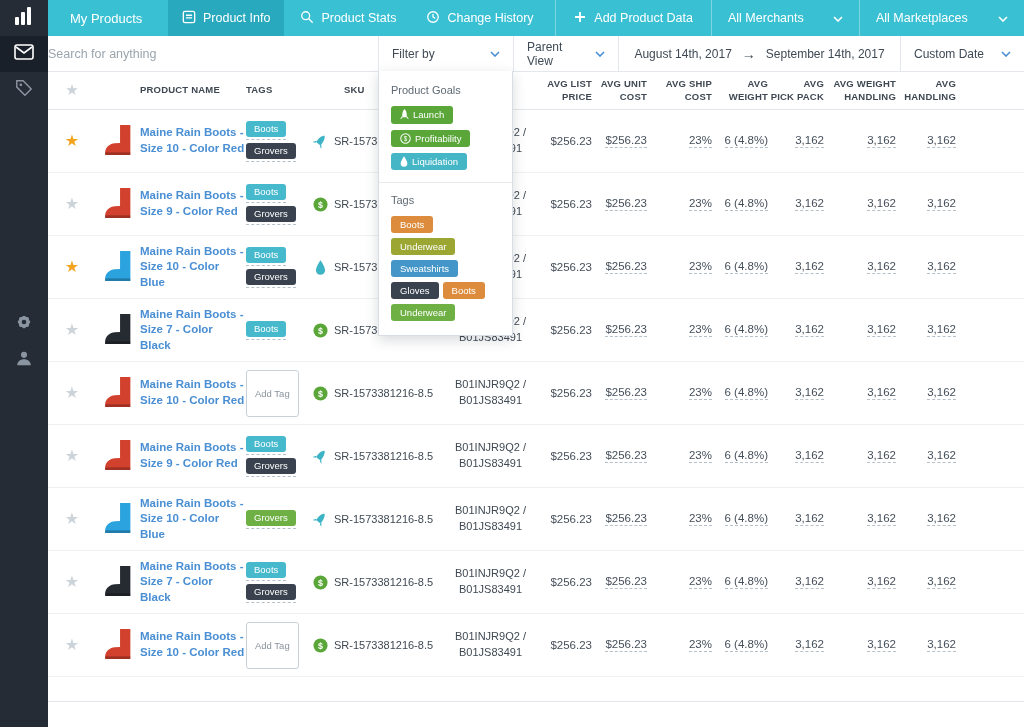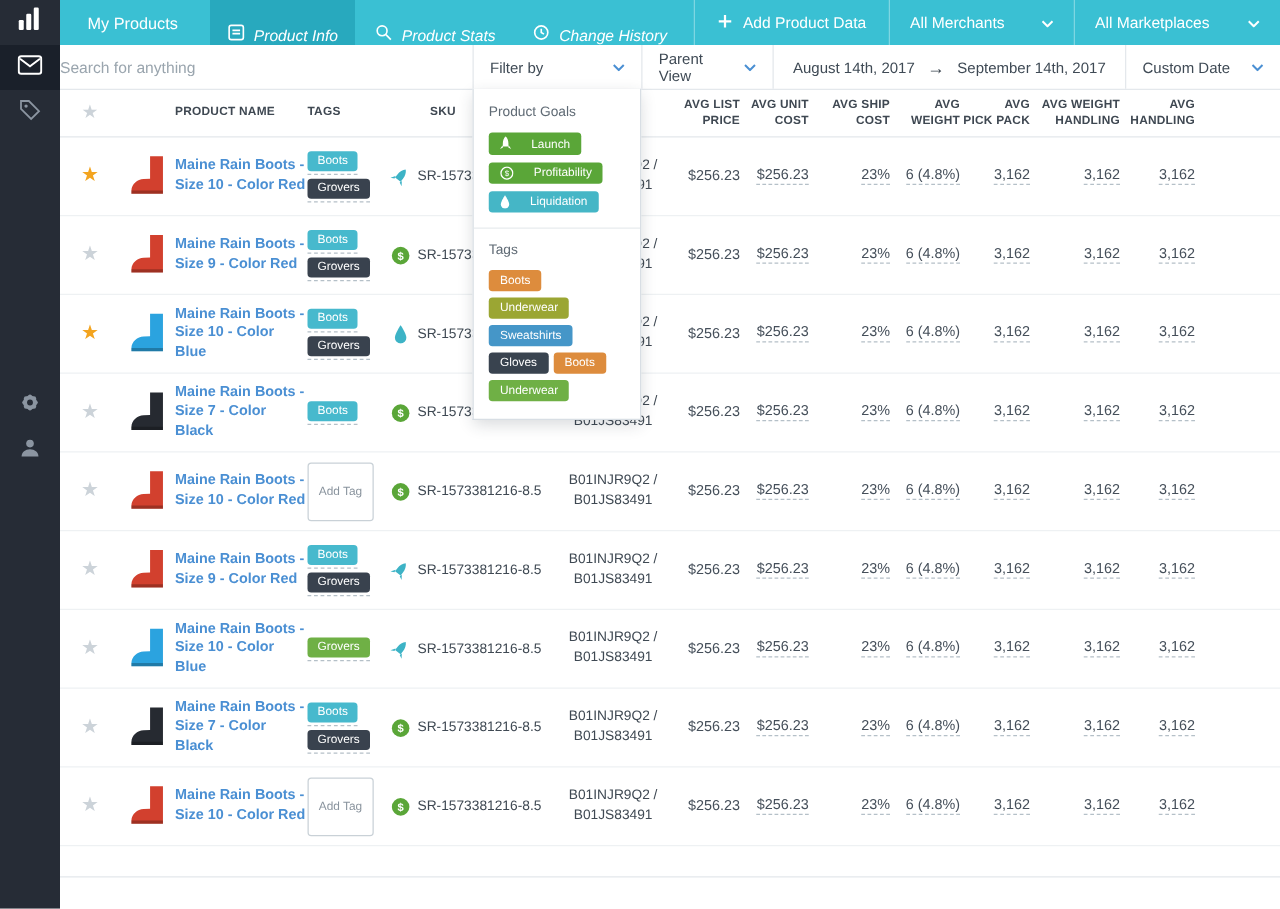--- a/index.html
+++ b/index.html
@@ -16,21 +16,21 @@
   .sidebar { width:48px; background:var(--side); flex-shrink:0; display:flex; flex-direction:column; align-items:center; }
   .logo-wrap { padding:11px 0 12px; }
   .side-item { width:48px; height:36px; display:flex; align-items:center; justify-content:center; cursor:pointer; }
   .side-item.active { background:#1a202a; }
   .side-gap { height:198px; }
 
   
   .main { flex:1; display:flex; flex-direction:column; position:relative; }
   .topbar { height:36px; background:var(--teal); display:flex; align-items:stretch; color:#fff; font-size:12.5px; flex-shrink:0; }
   .topbar-title { display:flex; align-items:center; padding:0 0 0 22px; width:120px; font-size:13px; }
-  .tab { display:flex; align-items:flex-end; gap:7px; padding:0 14px; cursor:pointer; margin-right:2px;font-style:italic; }
+  .tab { display:flex; align-items:center; gap:7px; padding:0 14px; cursor:pointer; margin-right:2px; }
   .tab.active { background:var(--teal-dark); }
   .tb-right { margin-left:auto; display:flex; align-items:stretch; }
   .tb-divider { width:1px; background:rgba(255,255,255,.35); }
   .tb-btn { display:flex; align-items:center; gap:8px; padding:0 18px; cursor:pointer; }
   .tb-select { display:flex; align-items:center; justify-content:space-between; padding:0 16px; cursor:pointer;gap:20px; }
   .tb-select.merchants { width:147px; }
   .tb-select.marketplaces { width:164px; }
 
   
   .toolbar { height:36px; border-bottom:1px solid var(--border); display:flex; align-items:stretch; flex-shrink:0; font-size:12px; color:#3f4a55; }
@@ -67,21 +67,21 @@
   .asin-cell { flex-direction:column; justify-content:center; font-size:11px; color:#3f4953; line-height:1.45; text-align:center; }
   .dashed { border-bottom:1px dashed var(--dash); padding-bottom:1px; cursor:pointer; }
   .table-footer { height:25px; border-bottom:1px solid var(--border); }
 
   
   .filter-panel { position:absolute; left:330px; top:71px; width:135px; background:#fff; border:1px solid #d8dee4; border-top:none; box-shadow:0 4px 12px rgba(40,50,60,.18); z-index:20; padding:13px 12px 14px; }
   .fp-title { font-size:11px; color:#5f6a74; margin-bottom:10px; }
   .fp-goals { display:flex; flex-direction:column; align-items:flex-start; gap:6px; }
   .fp-divider { border:none; border-top:1px solid #e7ebee; margin:12px -12px 11px; }
   .fp-tags { display:flex; flex-wrap:wrap; gap:5px 4px; }
-  .fpill { display:inline-flex; align-items:center; gap:16px; font-size:9.5px; color:#fff; padding:3px 9px; border-radius:3px; cursor:pointer; }
+  .fpill { display:inline-flex; gap:4px; font-size:9.5px; color:#fff; padding:3px 9px; border-radius:3px; cursor:pointer; }
   .fpill-icon { display:inline-flex; line-height:0; }
   .goal { display:inline-flex; line-height:0; }
 </style>
 </head>
 <body>
 
 <div class="app">
 
   <aside class="sidebar">
     <div class="logo-wrap side-item">

